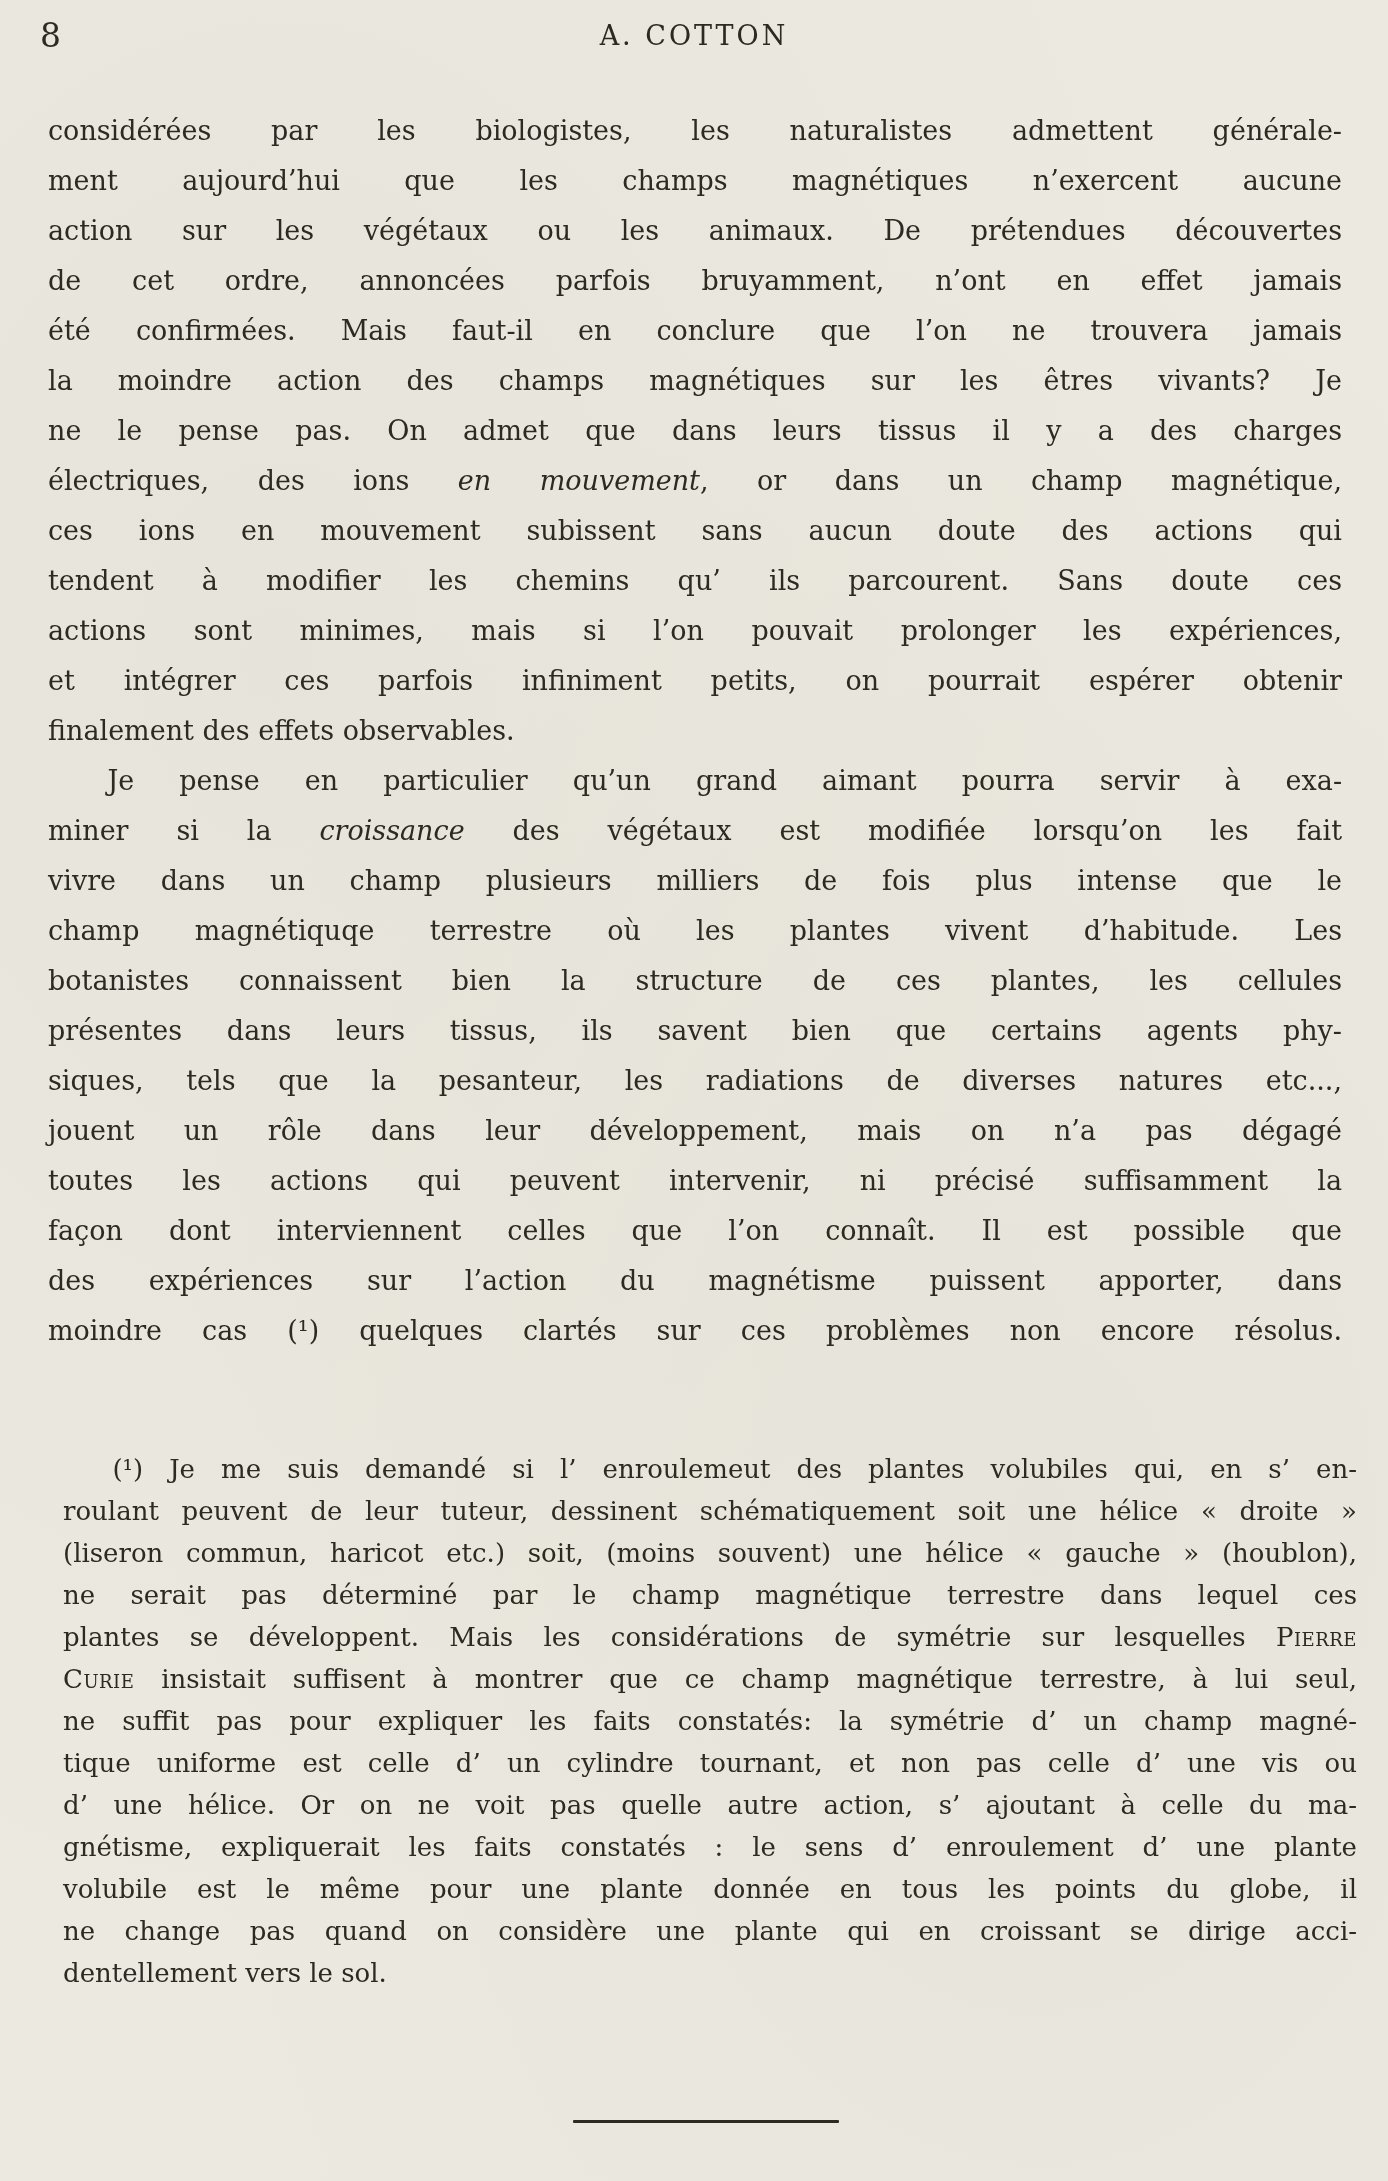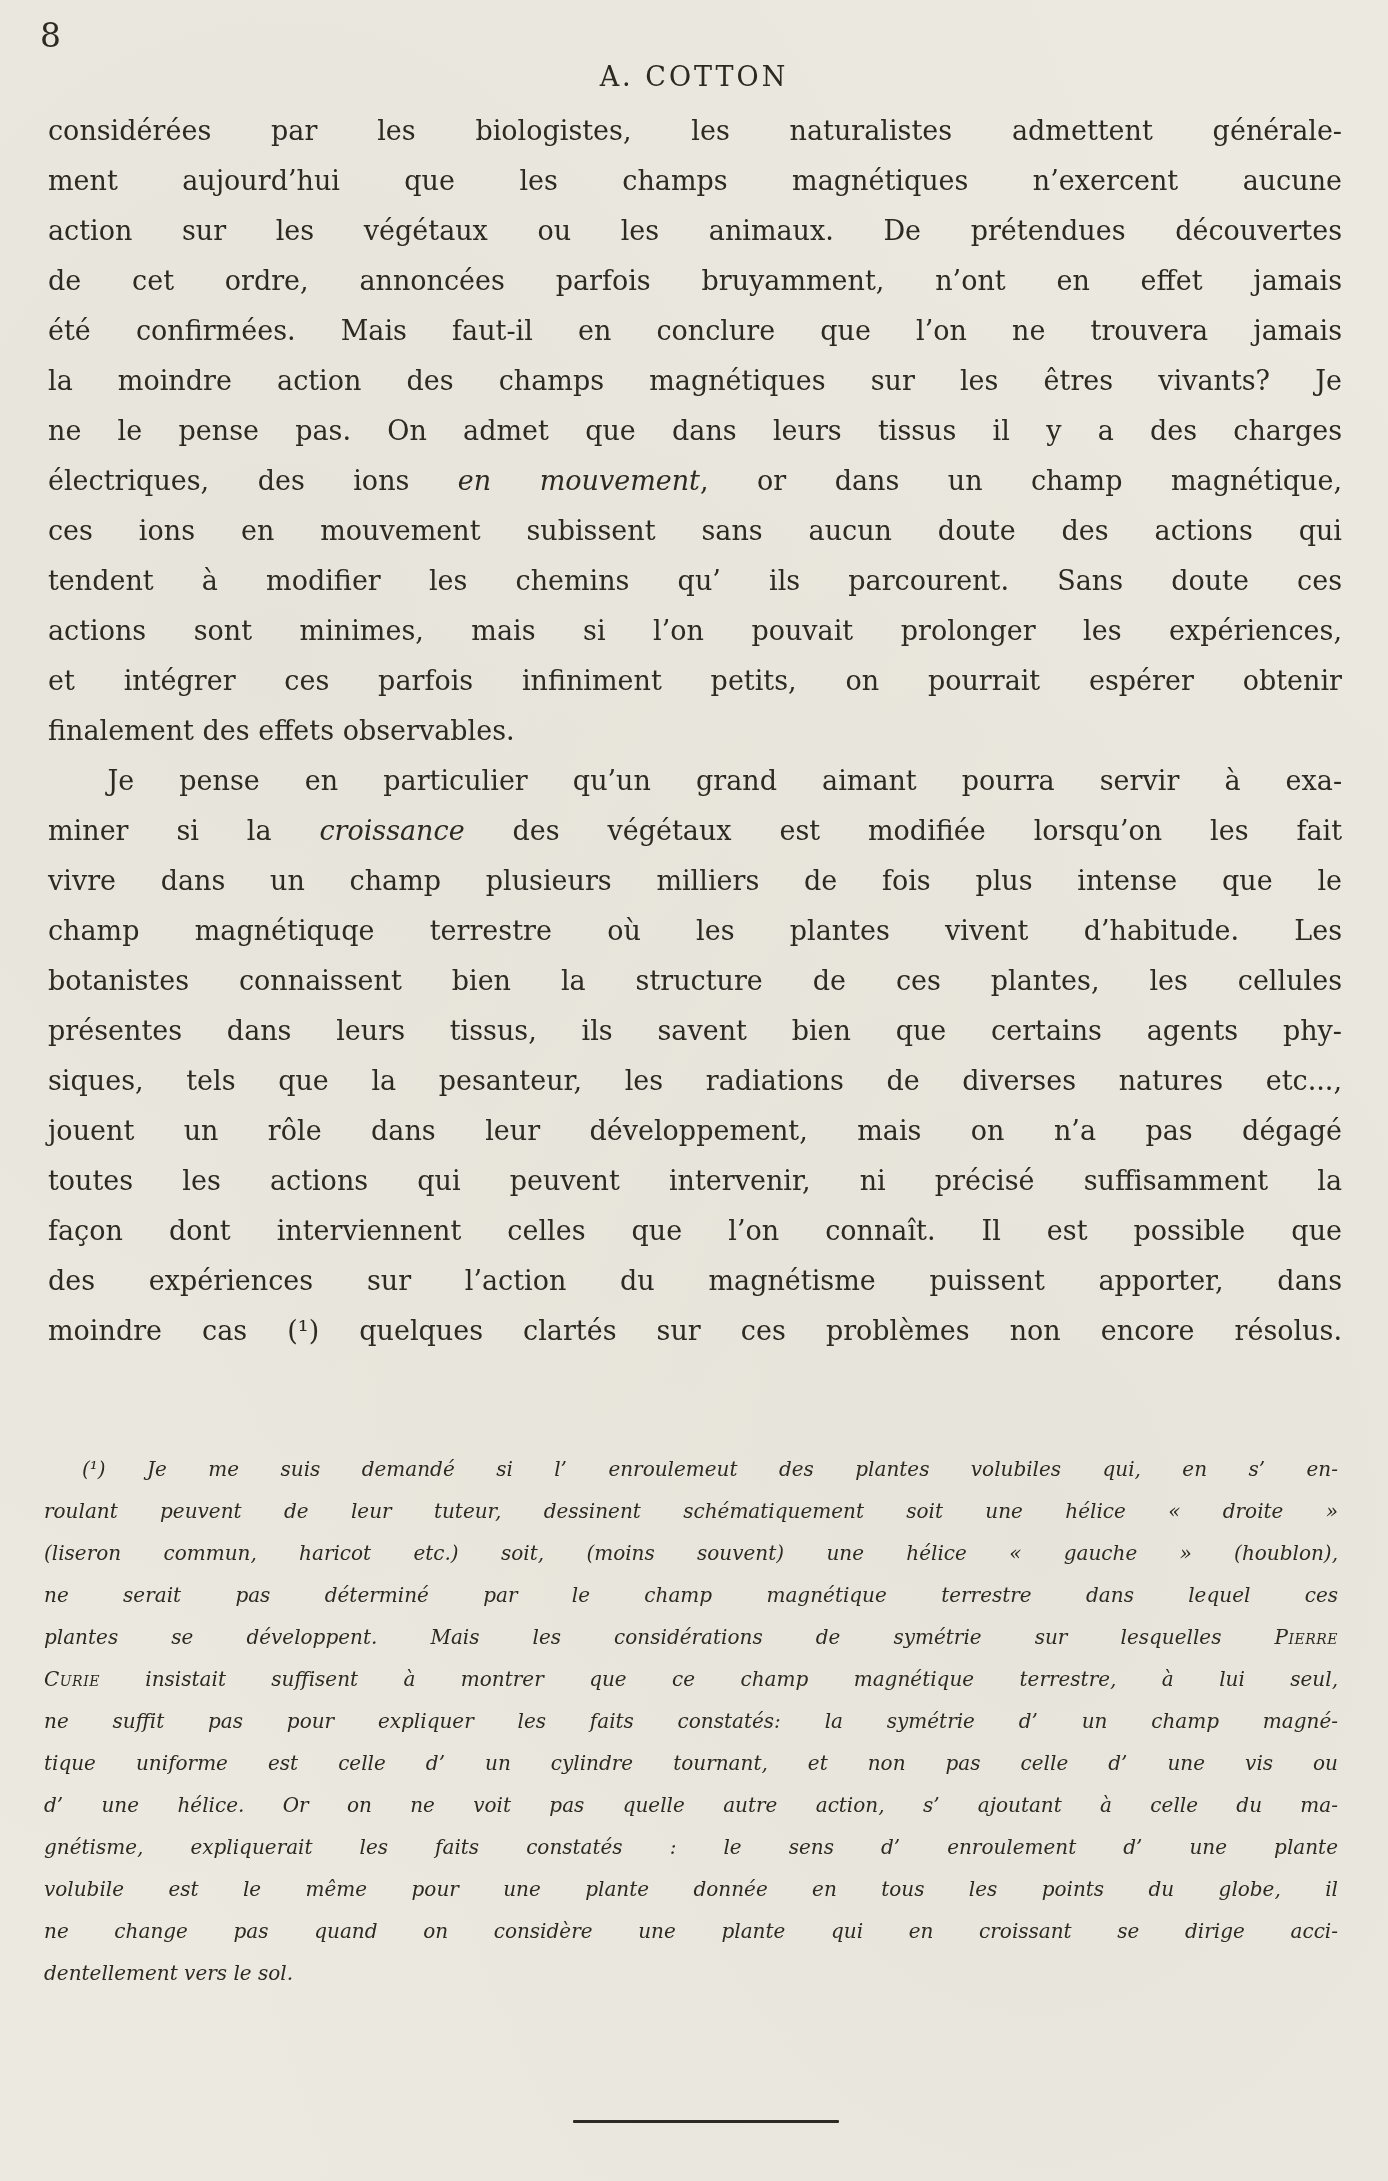--- a/index.html
+++ b/index.html
@@ -43,38 +43,36 @@
     font-size: 33px;
   }
   .running {
     position: absolute;
     left: 0;
     right: 0;
     top: 8px;
     text-align: center;
     font-size: 27px;
     letter-spacing: 3px;
-    margin-top: 41px;
   }
   .main {
     position: absolute;
     top: 106px;
     left: 48px;
     width: 1294px;
     font-size: 27px;
     line-height: 50px;
   }
   .footnote {
     position: absolute;
     top: 1448px;
-    left: 44px;
+    left: 63px;
     width: 1294px;
-    font-size: 20px;
+    font-size: 26px;
     line-height: 42px;
-    font-style: italic;
   }
   .line {
     text-align: justify;
     text-align-last: justify;
     white-space: normal;
   }
   .line-last {
     text-align-last: left;
   }
   .line-indent {

